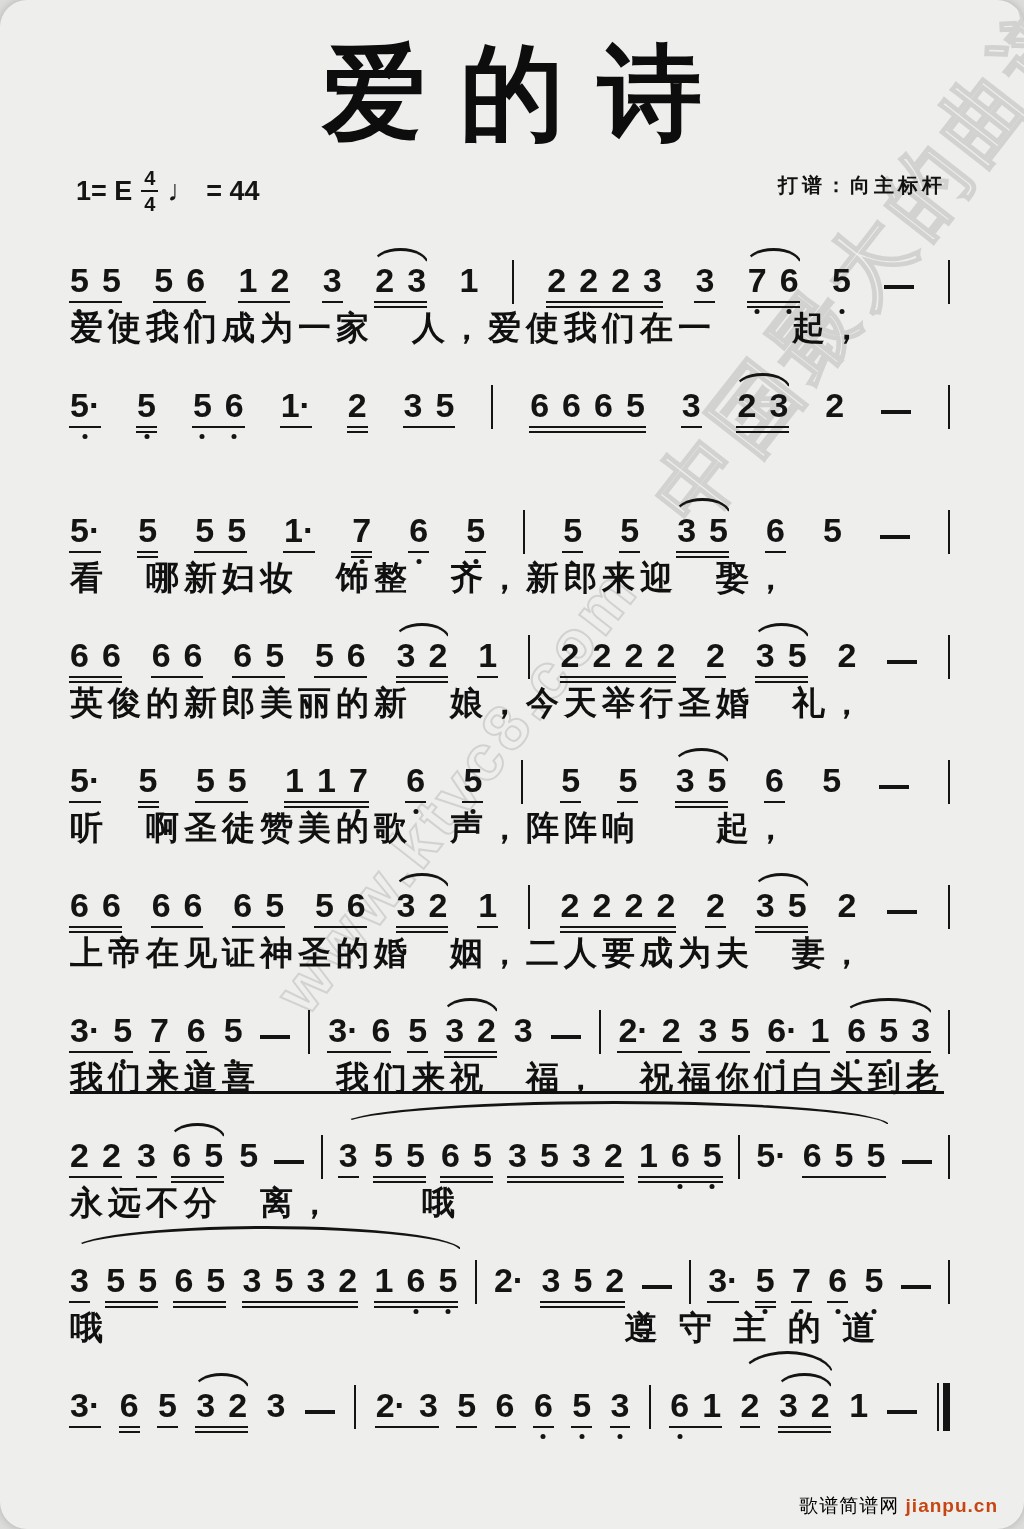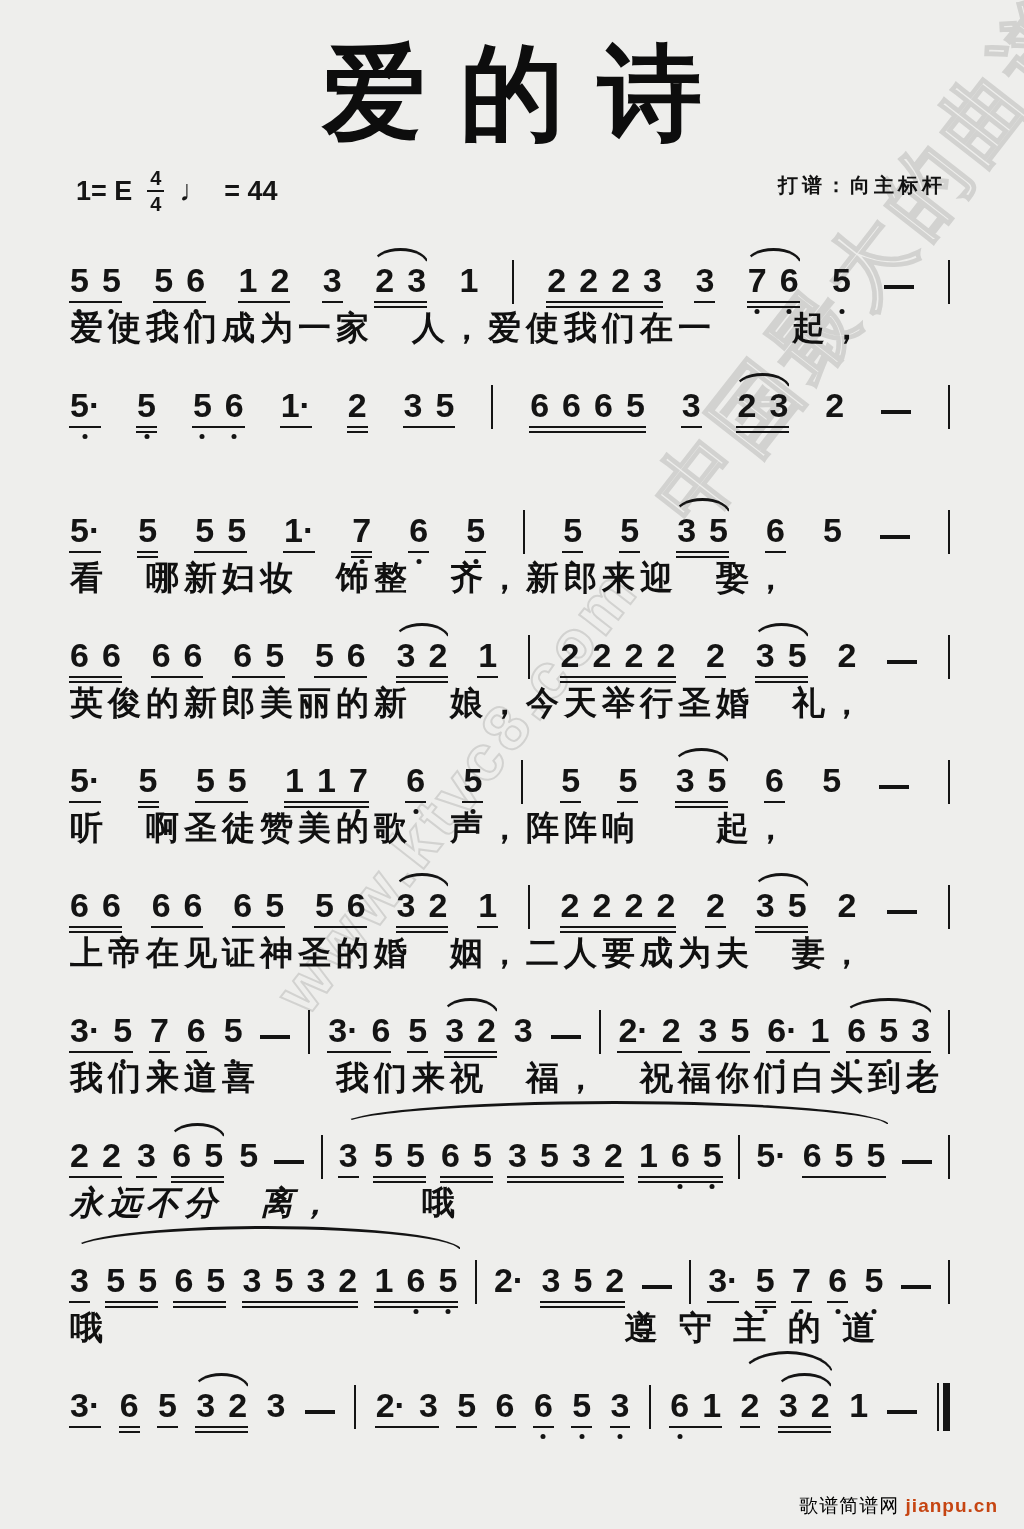--- a/index.html
+++ b/index.html
@@ -1,23 +1,23 @@
 <!DOCTYPE html>
 <html><head>
 <meta charset="utf-8">
 <style>
   html,body{margin:0;padding:0;}
   body{background:#dcdcda;font-family:"Liberation Sans",sans-serif;}
   .page{position:relative;width:1024px;height:1529px;margin:0 auto;background:#eeeeec;overflow:hidden;
-        box-shadow:0 0 8px rgba(0,0,0,.2);}
+        box-shadow:0 0 8px rgba(0,0,0,.2);border-radius:27px;}
   
   .title{position:absolute;top:36px;left:0;right:0;text-align:center;z-index:2;
          font-family:"DejaVu Serif",serif;font-weight:900;font-size:104px;line-height:1.1;
          letter-spacing:34px;text-indent:34px;color:#0d0d0d;}
-  .meta-left{position:absolute;left:76px;top:168px;z-index:2;display:flex;align-items:center;gap:15px;
+  .meta-left{position:absolute;left:76px;top:168px;z-index:2;display:flex;align-items:center;gap:9px;
              font-weight:700;font-size:27px;color:#151515;}
   .frac{display:inline-flex;flex-direction:column;align-items:center;font-size:20px;font-weight:700;line-height:1;}
   .frac .fd{width:17px;height:2px;background:#151515;margin:2px 0;}
   .tempo-note{font-size:30px;}
   .meta-right{position:absolute;right:78px;top:172px;z-index:2;
               font-family:"DejaVu Serif",serif;font-weight:600;font-size:20px;letter-spacing:4px;color:#111;}
   
   .wm{position:absolute;left:140px;top:640px;width:780px;z-index:1;display:flex;gap:80px;align-items:center;
       transform:rotate(-52deg);opacity:.75;pointer-events:none;}
   .wm span{color:transparent;-webkit-text-stroke:2px #c9c9c7;white-space:nowrap;}
@@ -509,21 +509,21 @@
           <div class="grp">
             <span class="nt">6<i class="lod"></i></span>
             <span class="nt">5<i class="lod"></i></span>
             <span class="nt">3<i class="lod"></i></span>
             <i class="bl0"></i>
             <i class="tie"></i>
           </div>
           <div class="bar"></div>
         </div>
         <div class="lyrics">
-          <span class="lseg" style="left: 0%;">我们来道喜　　我们来祝　福，　祝福你们白头到老</span>
+          <span class="lseg" style="left: 0%; text-decoration: underline;">我们来道喜　　我们来祝　福，　祝福你们白头到老</span>
         </div>
       </div>
       <div class="system">
         <div class="notes">
           <div class="grp">
             <span class="nt">2</span>
             <span class="nt">2</span>
             <i class="bl0"></i>
           </div>
           <div class="grp">
@@ -581,21 +581,21 @@
             <span class="nt">6</span>
             <span class="nt">5</span>
             <span class="nt">5</span>
             <i class="bl0"></i>
           </div>
           <div class="dash"></div>
           <div class="bar"></div>
           <i class="slur" style="left: 269px; width: 547px;"></i>
         </div>
         <div class="lyrics">
-          <span class="lseg" style="left: 0%; font-style: italic;">永远不分　离，</span>
+          <span class="lseg" style="left: 0%;">永远不分　离，</span>
           <span class="lseg" style="left: 40%;">哦</span>
         </div>
       </div>
       <div class="system">
         <div class="notes">
           <div class="grp">
             <span class="nt">3</span>
             <i class="bl0"></i>
           </div>
           <div class="grp">

